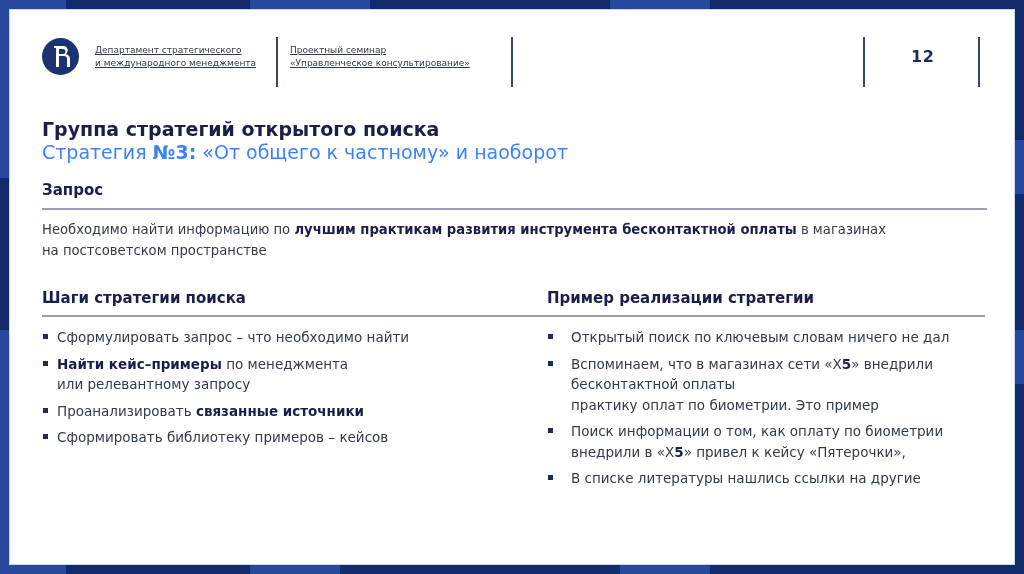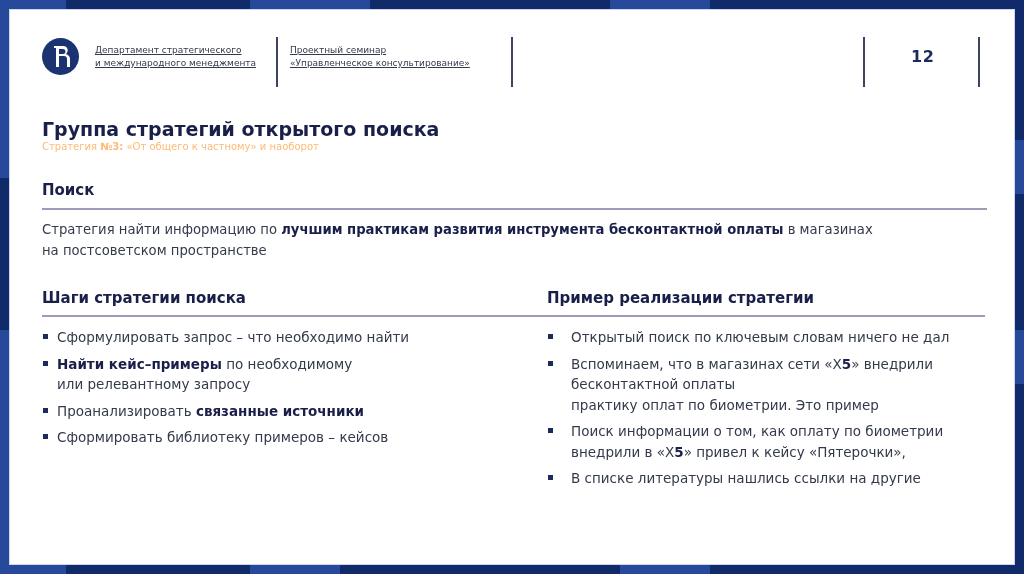--- a/index.html
+++ b/index.html
@@ -20,21 +20,21 @@
   .logo svg { position:absolute; left:0; top:0; }
   .hdr-text {
     position:absolute; font-size:9px; line-height:13px; color:#333a4a;text-decoration:underline;
   }
   .vline { position:absolute; width:2px; background:#3c4461; top:37px; height:50px; }
   .pagenum {
     position:absolute; left:876px; top:47px; font-size:16px; font-weight:bold;
     color:#1c2a5e; font-family:"DejaVu Sans", sans-serif; letter-spacing:0.5px;margin-left:35px;
   }
   .title1 { position:absolute; left:42px; top:118px; font-size:19px; font-weight:bold; color:#1a1f4a; }
-  .title2 { position:absolute; left:42px; top:141px; font-size:10px; color:#fdba74; }
+  .title2 { position:absolute; left:42px; top:141px; font-size:19px; color:#3b82f6; }
   .title2 b { font-weight:bold; }
   .sec {
     position:absolute; font-size:15px; font-weight:bold; color:#1a1f4a;
   }
   .hline { position:absolute; height:2px; background:#9c9cb8; }
   .para {
     position:absolute; left:42px; top:219px; width:900px;
     font-size:13.2px; line-height:21px; color:#333a4a;
   }
   .para b { color:#1a1f4a; }
@@ -86,34 +86,34 @@
 <div class="vline" style="left:511px;"></div>
 <div class="vline" style="left:863px;"></div>
 <div class="pagenum">12</div>
 <div class="vline" style="left:978px;"></div>
 
 <div class="title1">Группа стратегий открытого поиска</div>
 <div class="title2">
   <span>Стратегия </span><b>№3:</b><span> «От общего к частному» и наоборот</span>
 </div>
 
-<div class="sec" style="left:42px;top:181px;">Поиск</div>
+<div class="sec" style="left:42px;top:181px;">Запрос</div>
 <div class="hline" style="left:42px;top:208px;width:945px;"></div>
 <div class="para">
-  <span class="line"><span>Стратегия найти информацию по </span><b>лучшим практикам развития инструмента бесконтактной оплаты</b><span> в магазинах</span></span>
+  <span class="line"><span>Необходимо найти информацию по </span><b>лучшим практикам развития инструмента бесконтактной оплаты</b><span> в магазинах</span></span>
   <span class="line">на постсоветском пространстве</span>
 </div>
 
 <div class="sec" style="left:42px;top:289px;">Шаги стратегии поиска</div>
 <div class="sec" style="left:547px;top:289px;">Пример реализации стратегии</div>
 <div class="hline" style="left:42px;top:315px;width:943px;"></div>
 
 <ul class="bl left" style="left:42px;top:327px;width:460px;">
   <li><span class="bullet"></span><span>Сформулировать запрос – что необходимо найти</span></li>
-  <li><span class="bullet"></span><b>Найти кейс–примеры</b><span> по необходимому</span><span class="line">или релевантному запросу</span></li>
+  <li><span class="bullet"></span><b>Найти кейс–примеры</b><span> по менеджмента</span><span class="line">или релевантному запросу</span></li>
   <li><span class="bullet"></span><span>Проанализировать </span><b>связанные источники</b></li>
   <li><span class="bullet"></span><span>Сформировать библиотеку примеров – кейсов</span></li>
 </ul>
 
 <ul class="bl right" style="left:545px;top:327px;width:440px;">
   <li><span class="bullet"></span><span>Открытый поиск по ключевым словам ничего не дал</span></li>
   <li>
       <span class="bullet"></span>
     <span class="line"><span>Вспоминаем, что в магазинах сети «Х</span><b>5</b><span>» внедрили</span></span>
     <span class="line">бесконтактной оплаты</span>

